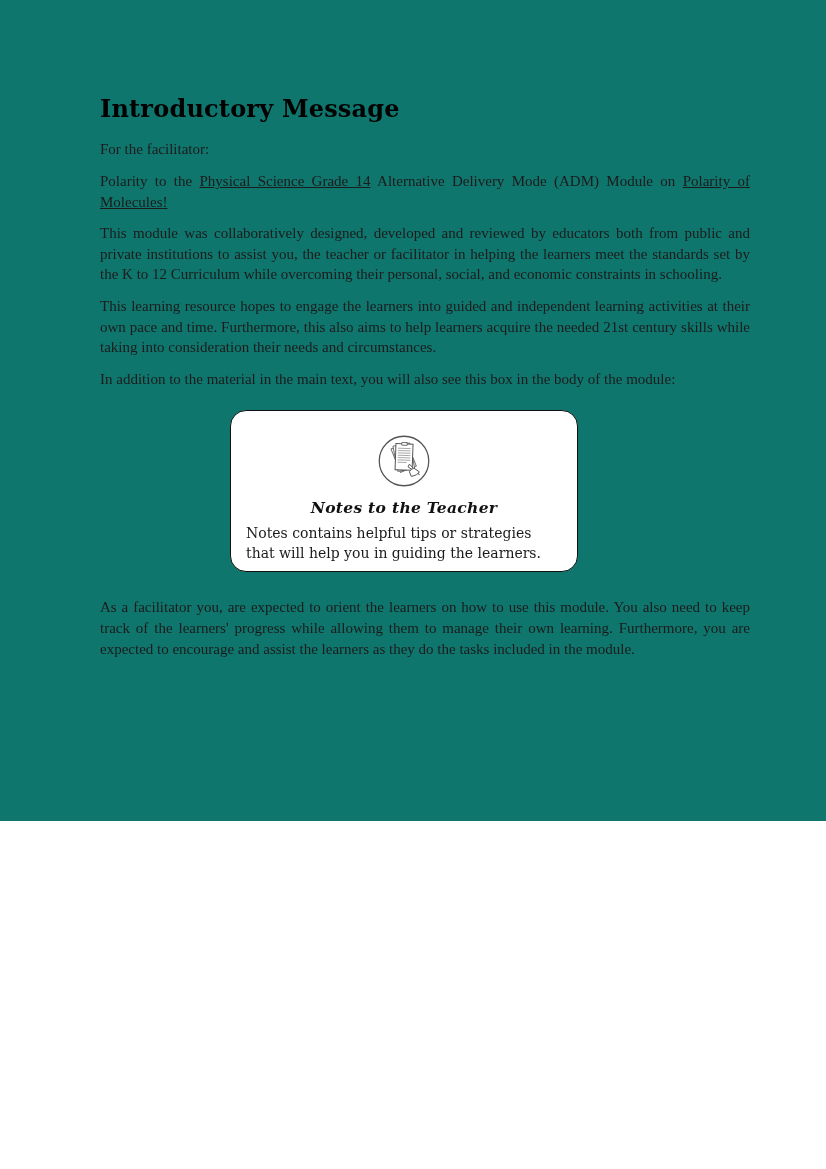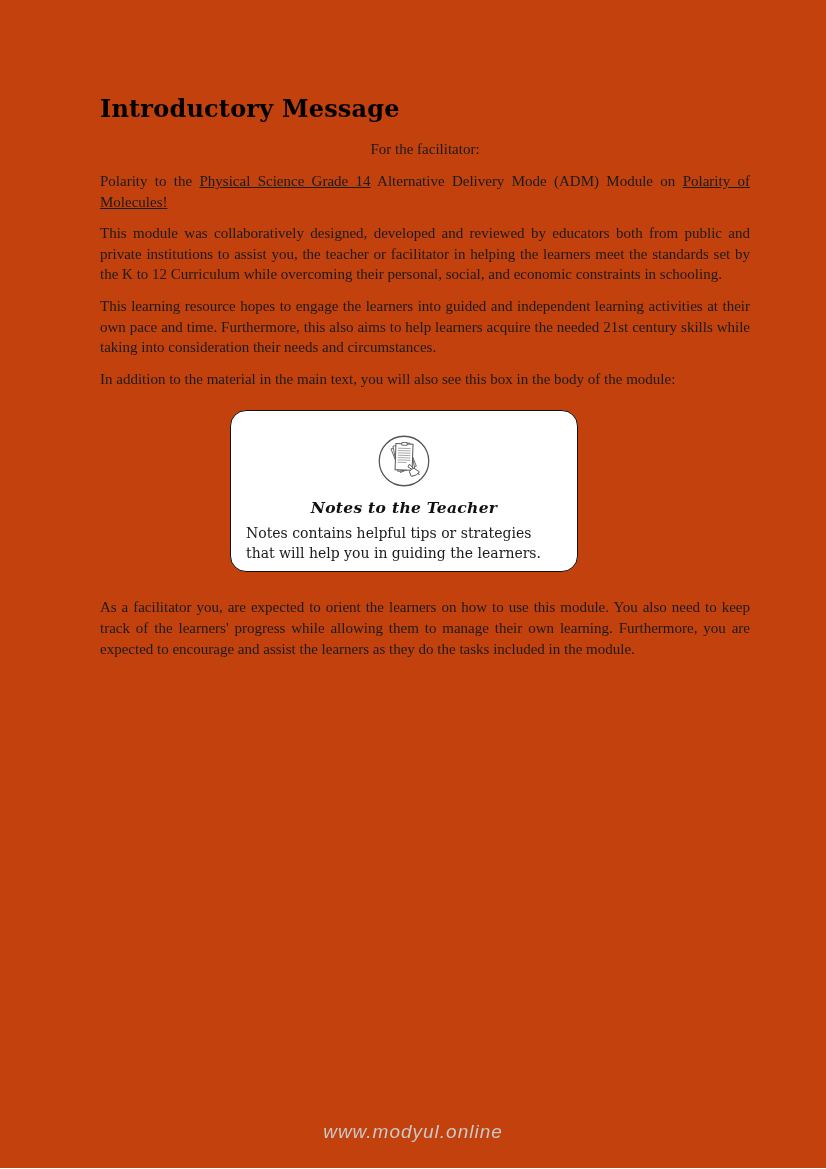--- a/index.html
+++ b/index.html
@@ -3,22 +3,22 @@
 <meta charset="utf-8">
 <style>
   html, body {
     margin: 0;
     padding: 0;
     background: #ffffff;
   }
   .page {
     position: relative;
     width: 826px;
-    height: 1168px;
-    background: #c2410c;
+    height: 821px;
+    background: #0f766e;
     overflow: hidden;
     font-family: "Liberation Serif", serif;
     color: #1b1b1b;
   }
   .content {
     position: absolute;
     left: 100px;
     top: 96px;
     width: 650px;
   }
@@ -31,21 +31,21 @@
     margin: 0 0 17px 0;
     letter-spacing: 0.2px;
   }
   .para {
     font-size: 15px;
     line-height: 20.6px;
     margin: 11px 0;
     text-align: justify;
   }
   .para.salutation {
-    text-align: center;
+    text-align: left;
   }
   .u {
     text-decoration: underline;
   }
   .note-box {
     box-sizing: border-box;
     width: 348px;
     height: 162px;
     margin: 21px 0 25px 130px;
     border: 1.5px solid #111111;

